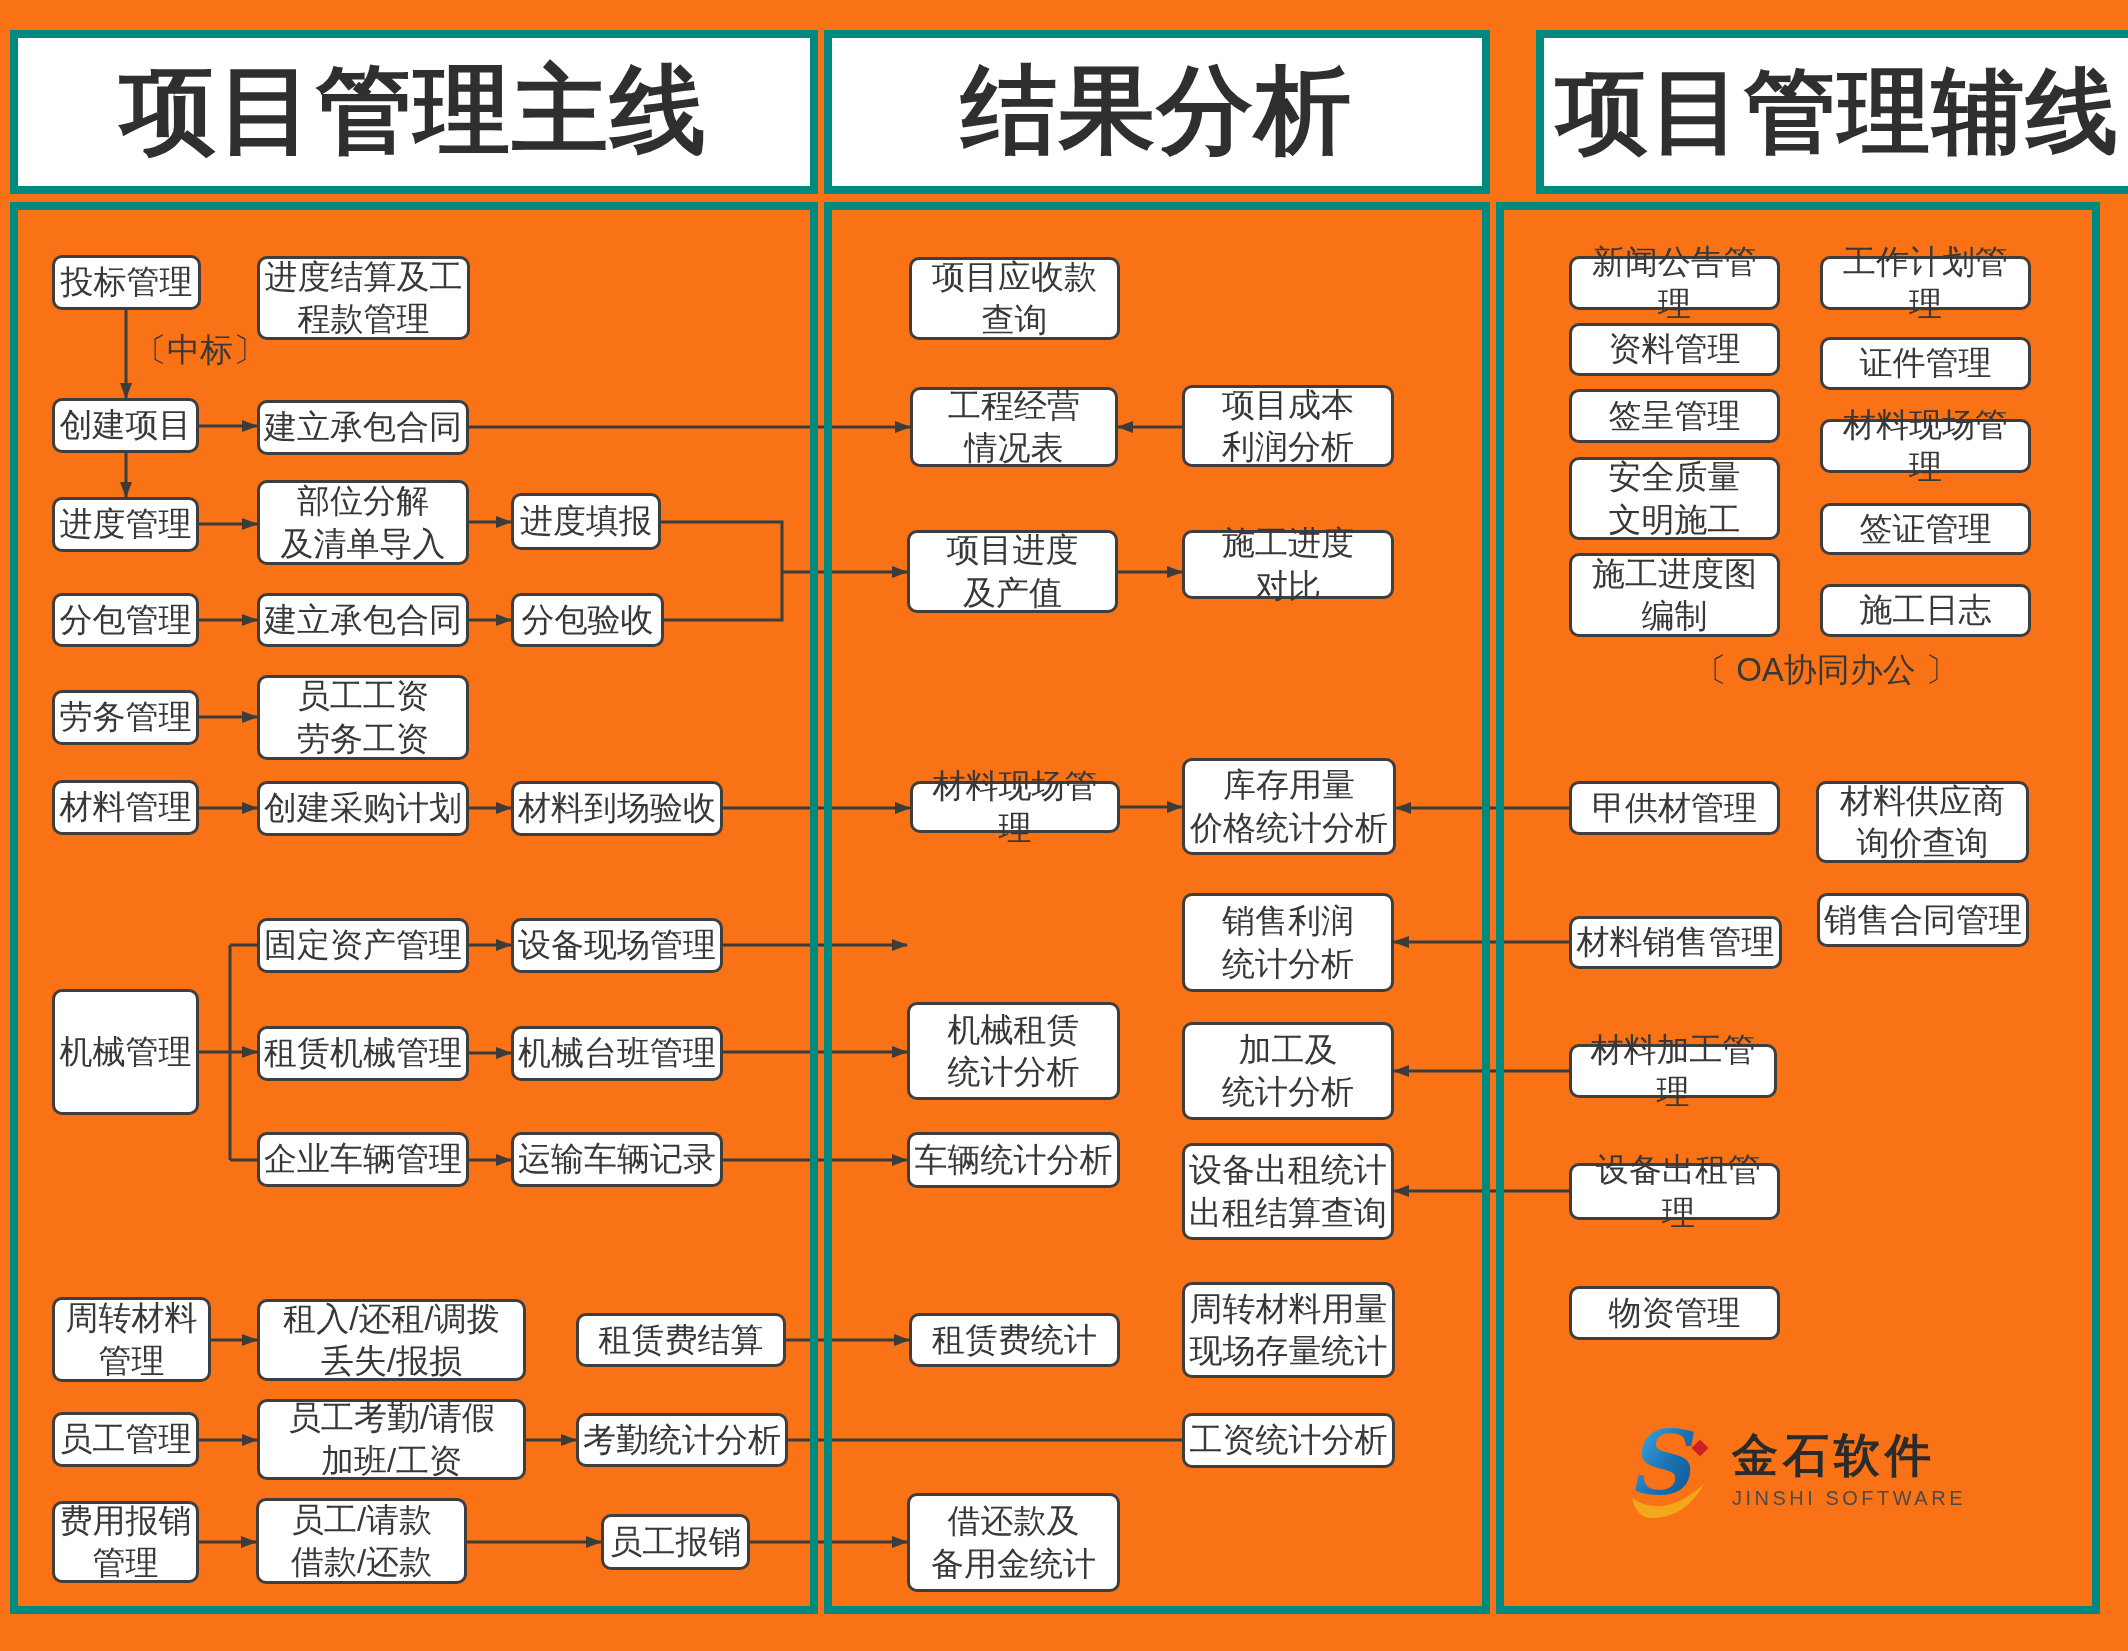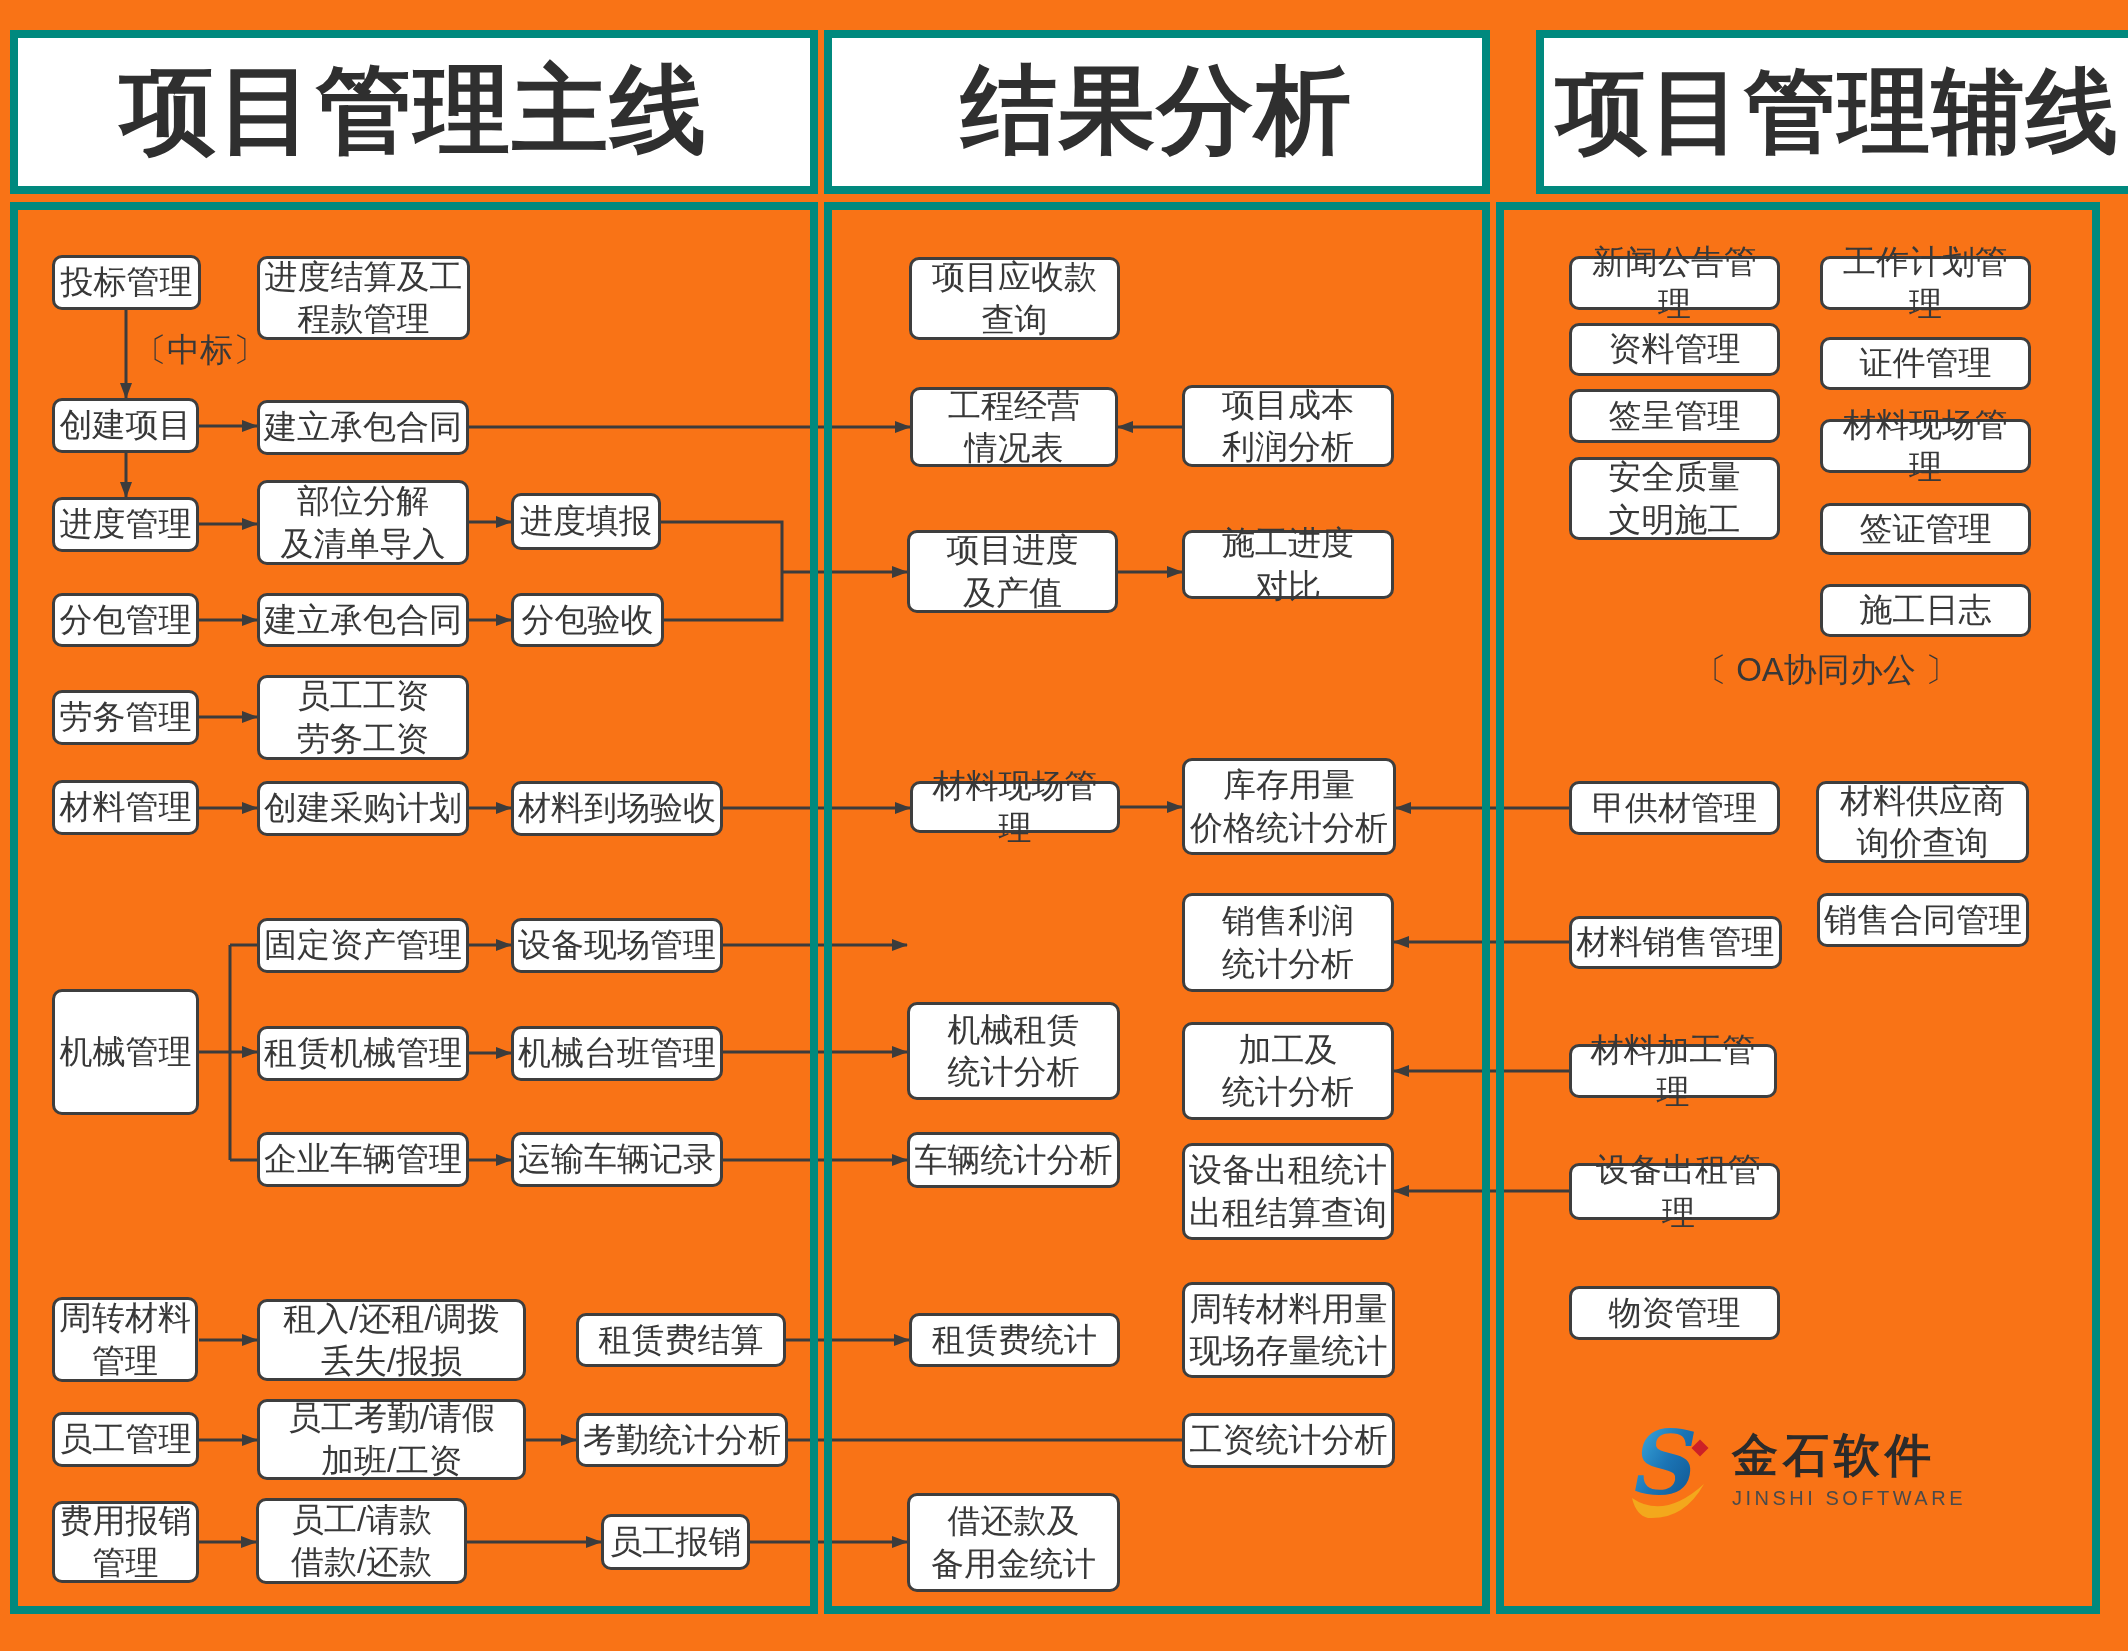--- a/index.html
+++ b/index.html
@@ -152,21 +152,21 @@
       <div class="node" style="left: 52px; top: 780px; width: 147px; height: 55px; border-color: rgb(62, 62, 62); color: rgb(56, 56, 56);">材料管理</div>
       <div class="node" style="left: 257px; top: 781px; width: 212px; height: 55px; border-color: rgb(62, 62, 62); color: rgb(56, 56, 56);">创建采购计划</div>
       <div class="node" style="left: 511px; top: 781px; width: 212px; height: 55px; border-color: rgb(62, 62, 62); color: rgb(56, 56, 56);">材料到场验收</div>
       <div class="node" style="left: 257px; top: 918px; width: 212px; height: 55px; border-color: rgb(62, 62, 62); color: rgb(56, 56, 56);">固定资产管理</div>
       <div class="node" style="left: 511px; top: 918px; width: 212px; height: 55px; border-color: rgb(62, 62, 62); color: rgb(56, 56, 56);">设备现场管理</div>
       <div class="node" style="left: 52px; top: 989px; width: 147px; height: 126px; border-color: rgb(62, 62, 62); color: rgb(56, 56, 56);">机械管理</div>
       <div class="node" style="left: 257px; top: 1026px; width: 212px; height: 55px; border-color: rgb(62, 62, 62); color: rgb(56, 56, 56);">租赁机械管理</div>
       <div class="node" style="left: 511px; top: 1026px; width: 212px; height: 55px; border-color: rgb(62, 62, 62); color: rgb(56, 56, 56);">机械台班管理</div>
       <div class="node" style="left: 257px; top: 1132px; width: 212px; height: 55px; border-color: rgb(62, 62, 62); color: rgb(56, 56, 56);">企业车辆管理</div>
       <div class="node" style="left: 511px; top: 1132px; width: 212px; height: 55px; border-color: rgb(62, 62, 62); color: rgb(56, 56, 56);">运输车辆记录</div>
-      <div class="node" style="left: 52px; top: 1297px; width: 146px; height: 85px; border-color: rgb(62, 62, 62); color: rgb(56, 56, 56);">周转材料
+      <div class="node" style="left: 52px; top: 1297px; width: 159px; height: 85px; border-color: rgb(62, 62, 62); color: rgb(56, 56, 56);">周转材料
 管理</div>
       <div class="node" style="left: 257px; top: 1299px; width: 269px; height: 82px; border-color: rgb(62, 62, 62); color: rgb(56, 56, 56);">租入/还租/调拨
 丢失/报损</div>
       <div class="node" style="left: 576px; top: 1313px; width: 210px; height: 54px; border-color: rgb(62, 62, 62); color: rgb(56, 56, 56);">租赁费结算</div>
       <div class="node" style="left: 52px; top: 1412px; width: 147px; height: 55px; border-color: rgb(62, 62, 62); color: rgb(56, 56, 56);">员工管理</div>
       <div class="node" style="left: 257px; top: 1399px; width: 269px; height: 81px; border-color: rgb(62, 62, 62); color: rgb(56, 56, 56);">员工考勤/请假
 加班/工资</div>
       <div class="node" style="left: 576px; top: 1413px; width: 212px; height: 54px; border-color: rgb(62, 62, 62); color: rgb(56, 56, 56);">考勤统计分析</div>
       <div class="node" style="left: 52px; top: 1501px; width: 147px; height: 82px; border-color: rgb(62, 62, 62); color: rgb(56, 56, 56);">费用报销
 管理</div>
@@ -203,20 +203,22 @@
 备用金统计</div>
       <div class="node" style="left: 1569px; top: 256px; width: 211px; height: 54px; border-color: rgb(62, 62, 62); color: rgb(56, 56, 56);">新闻公告管理</div>
       <div class="node" style="left: 1820px; top: 256px; width: 211px; height: 54px; border-color: rgb(62, 62, 62); color: rgb(56, 56, 56);">工作计划管理</div>
       <div class="node" style="left: 1569px; top: 323px; width: 211px; height: 53px; border-color: rgb(62, 62, 62); color: rgb(56, 56, 56);">资料管理</div>
       <div class="node" style="left: 1820px; top: 337px; width: 211px; height: 53px; border-color: rgb(62, 62, 62); color: rgb(56, 56, 56);">证件管理</div>
       <div class="node" style="left: 1569px; top: 389px; width: 211px; height: 54px; border-color: rgb(62, 62, 62); color: rgb(56, 56, 56);">签呈管理</div>
       <div class="node" style="left: 1820px; top: 419px; width: 211px; height: 54px; border-color: rgb(62, 62, 62); color: rgb(56, 56, 56);">材料现场管理</div>
       <div class="node" style="left: 1569px; top: 457px; width: 211px; height: 83px; border-color: rgb(62, 62, 62); color: rgb(56, 56, 56);">安全质量
 文明施工</div>
       <div class="node" style="left: 1820px; top: 503px; width: 211px; height: 52px; border-color: rgb(62, 62, 62); color: rgb(56, 56, 56);">签证管理</div>
+      <div class="node" style="left: 1569px; top: 553px; width: 211px; height: 84px; border-color: rgb(62, 62, 62); color: rgb(56, 56, 56);">施工进度图
+编制</div>
       <div class="node" style="left: 1820px; top: 584px; width: 211px; height: 53px; border-color: rgb(62, 62, 62); color: rgb(56, 56, 56);">施工日志</div>
       <div class="node" style="left: 1569px; top: 781px; width: 211px; height: 54px; border-color: rgb(62, 62, 62); color: rgb(56, 56, 56);">甲供材管理</div>
       <div class="node" style="left: 1816px; top: 781px; width: 213px; height: 82px; border-color: rgb(62, 62, 62); color: rgb(56, 56, 56);">材料供应商
 询价查询</div>
       <div class="node" style="left: 1569px; top: 916px; width: 213px; height: 53px; border-color: rgb(62, 62, 62); color: rgb(56, 56, 56);">材料销售管理</div>
       <div class="node" style="left: 1817px; top: 893px; width: 212px; height: 54px; border-color: rgb(62, 62, 62); color: rgb(56, 56, 56);">销售合同管理</div>
       <div class="node" style="left: 1569px; top: 1044px; width: 208px; height: 54px; border-color: rgb(62, 62, 62); color: rgb(56, 56, 56);">材料加工管理</div>
       <div class="node" style="left: 1569px; top: 1163px; width: 211px; height: 57px; border-color: rgb(62, 62, 62); color: rgb(56, 56, 56); padding-left: 12px;">设备出租管理</div>
       <div class="node" style="left: 1569px; top: 1286px; width: 211px; height: 54px; border-color: rgb(62, 62, 62); color: rgb(56, 56, 56);">物资管理</div>
     </div>

